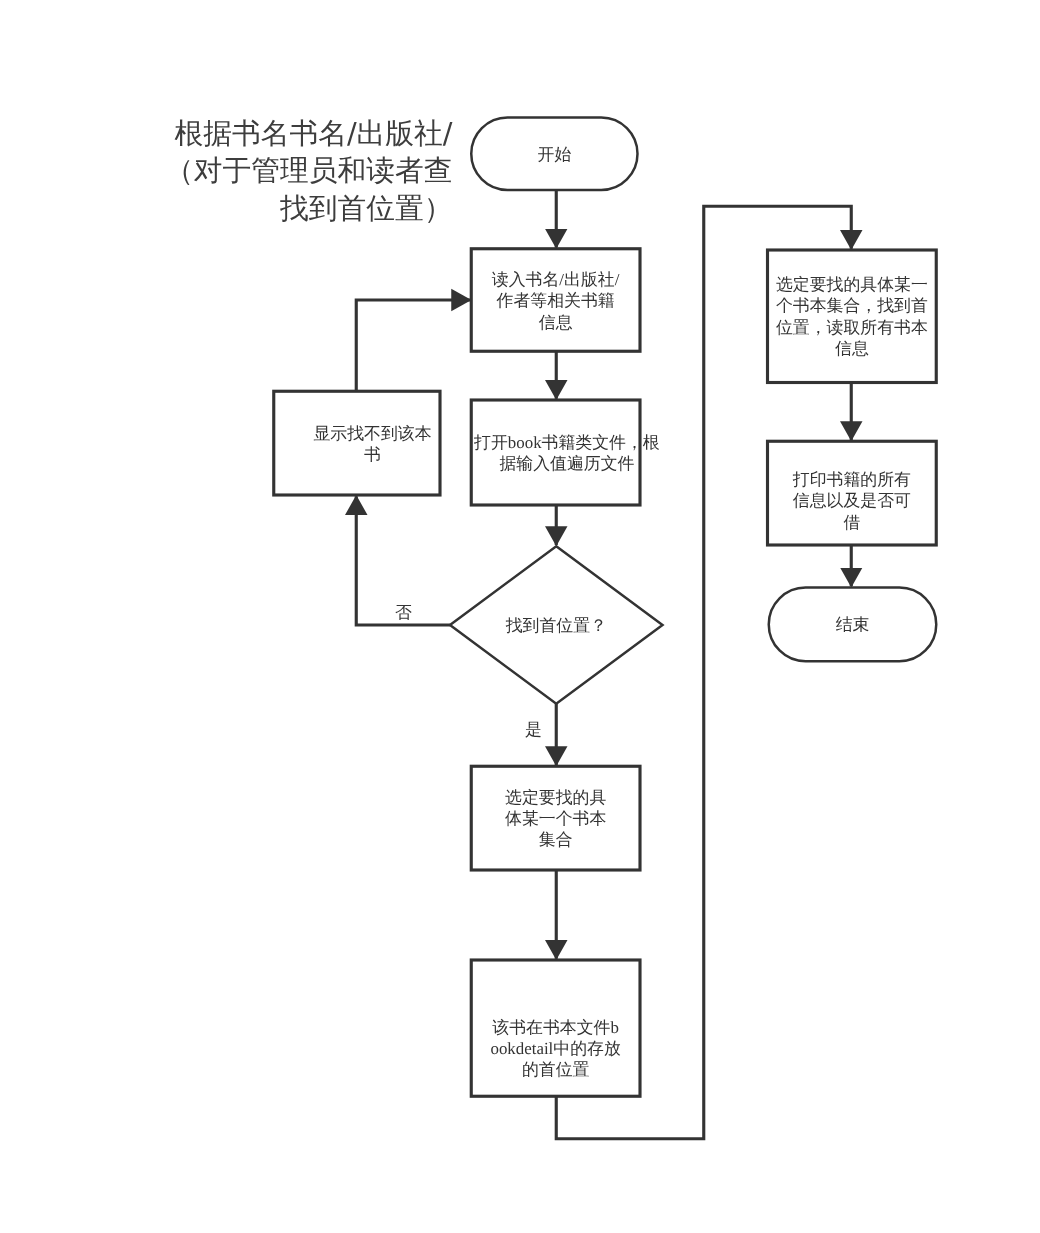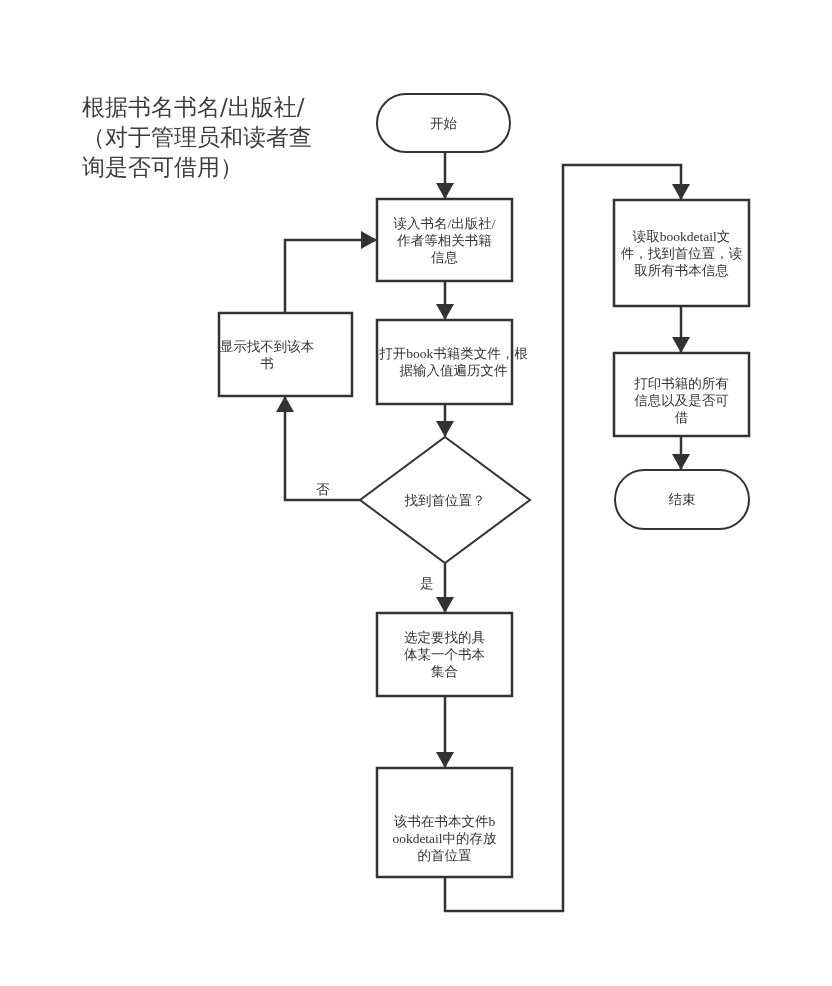--- a/index.html
+++ b/index.html
@@ -1,21 +1,21 @@
 <!DOCTYPE html>
 <html><head>
   <meta charset="utf-8">
   <style>
     html, body { margin: 0; padding: 0; background: #ffffff; }
     body { width: 832px; height: 986px; position: relative; overflow: hidden;
            font-family: "DejaVu Sans", "Liberation Sans", sans-serif; }
     #canvas { position: absolute; left: 0; top: 0; }
     .title-note {
       position: absolute; left: 82px; top: 92px; width: 280px;
-      font-size: 23px; line-height: 30px; color: #3d3d3d; text-align: left;
+      font-size: 23px; line-height: 30px; color: #3d3d3d; text-align: right;
       font-family: "DejaVu Sans", sans-serif;
     }
     .title-note span { display: block; white-space: nowrap; }
     .node-text {
       position: absolute; display: flex; align-items: center; justify-content: center;
       text-align: center; color: #333333; font-size: 13.5px; line-height: 17px;
       font-family: Liberation Serif, serif; box-sizing: border-box; padding: 0 8px;
       pointer-events: none;
     }
     .edge-label {
@@ -57,28 +57,28 @@
     <path d="M445,696 L445,767" marker-end="url(#arrowBig)"></path>
     <path d="M445,877 L445,911 L563,911 L563,165 L681,165 L681,199" marker-end="url(#arrowBig)"></path>
     <path d="M681,306 L681,352" marker-end="url(#arrowBig)"></path>
     <path d="M681,436 L681,469" marker-end="url(#arrowBig)"></path>
   </g>
 </svg>
 
 <div class="title-note">
   <span>根据书名书名/出版社/</span>
   <span>（对于管理员和读者查</span>
-  <span>询是否可借用）</span>
+  <span>找到首位置）</span>
 </div>
 
 <div class="node-text" style="left:377px;top:94px;width:133px;height:58px;">开始</div>
 <div class="node-text" style="left:377px;top:199px;width:135px;height:82px;padding:16px 14px;">读入书名/出版社/作者等相关书籍信息</div>
 <div class="node-text" style="left:377px;top:320px;width:153px;height:84px;padding:0 2px;">打开book书籍类文件，根据输入值遍历文件</div>
 <div class="node-text" style="left:380px;top:480px;width:130px;height:40px;">找到首位置？</div>
-<div class="node-text" style="left:205px;top:313px;width:124px;height:83px;padding:0 12px;">显示找不到该本书</div>
+<div class="node-text" style="left:236px;top:313px;width:124px;height:83px;padding:0 12px;">显示找不到该本书</div>
 <div class="node-text" style="left:377px;top:613px;width:135px;height:83px;padding:0 24px;">选定要找的具体某一个书本集合</div>
 <div class="node-text" style="left:377px;top:768px;width:135px;height:141px;padding:0 14px;word-break:break-all;">该书在书本文件bookdetail中的存放的首位置</div>
-<div class="node-text" style="left:614px;top:200px;width:135px;height:106px;padding:0 6px;word-break:break-all;">读取bookdetail文件，找到首位置，读取所有书本信息</div>
+<div class="node-text" style="left:614px;top:200px;width:135px;height:106px;padding:0 6px;word-break:break-all;">选定要找的具体某一个书本集合，找到首位置，读取所有书本信息</div>
 <div class="node-text" style="left:614px;top:353px;width:135px;height:94px;padding:0 14px;">打印书籍的所有信息以及是否可借</div>
 <div class="node-text" style="left:615px;top:470px;width:134px;height:59px;">结束</div>
 
 <div class="edge-label" style="left:316px;top:481px;">否</div>
 <div class="edge-label" style="left:420px;top:575px;">是</div>
 
 </body></html>

